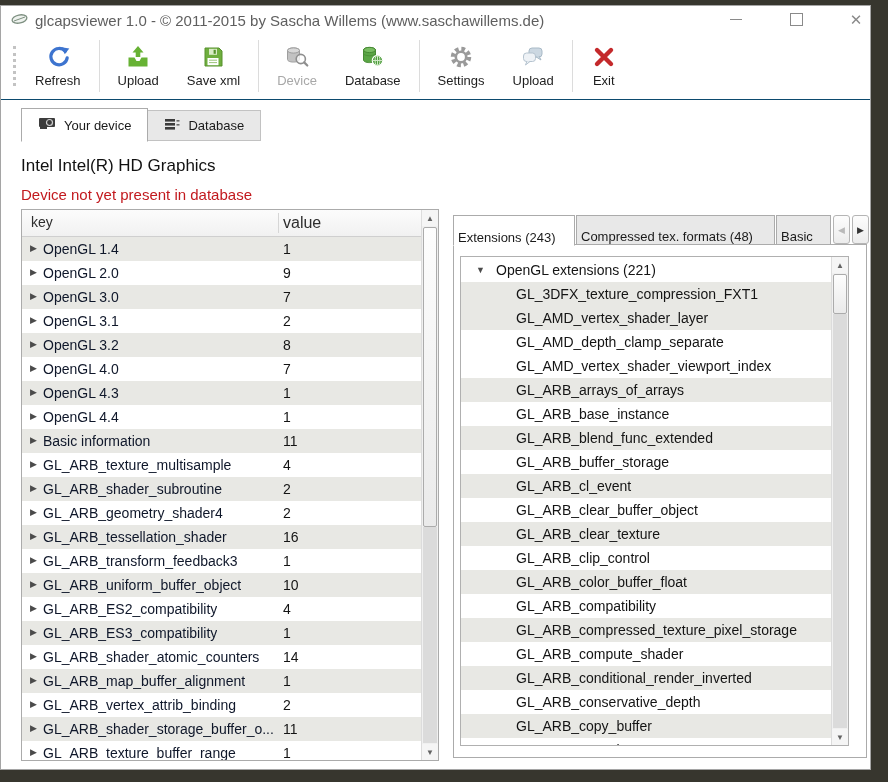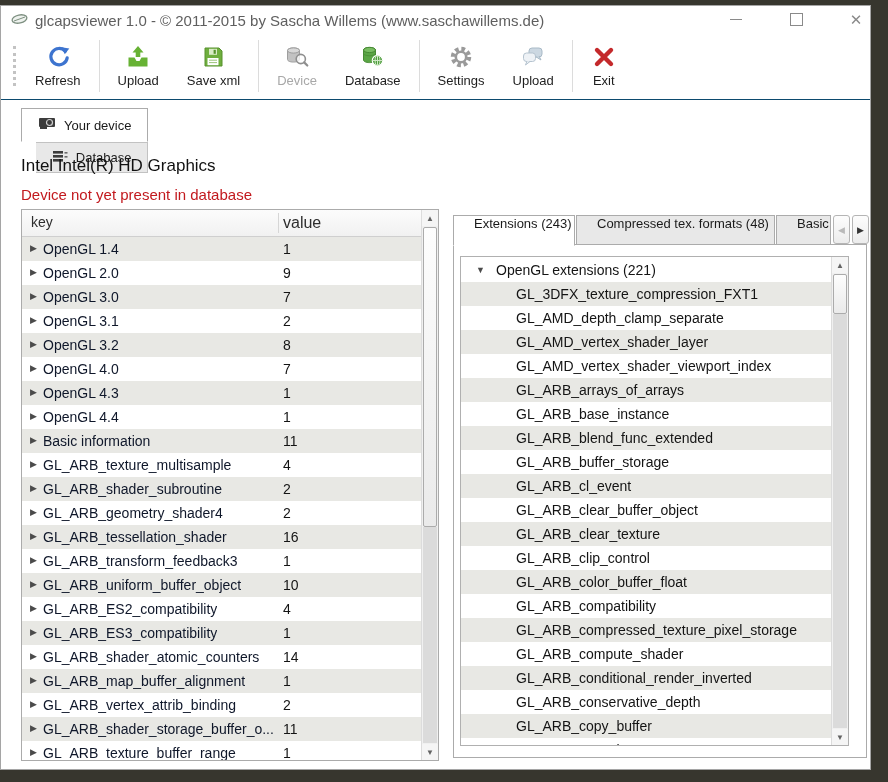--- a/index.html
+++ b/index.html
@@ -16,21 +16,21 @@
   .glyph-close{font-size:15px;color:#8a8a8a;line-height:1;}
   
   .toolbar{position:absolute;left:0;top:27px;width:100%;height:66px;background:#fff;border-bottom:1px solid #0c4a6e;display:flex;align-items:center;}
   .grip{width:5px;height:40px;margin-left:12px;border-left:3px dotted #c3c3c3;}
   .tb-btn{display:flex;flex-direction:column;align-items:center;justify-content:center;gap:3px;height:56px;padding:0 14px;background:none;border:0;cursor:default;}
   .tb-btn .ico{width:26px;height:26px;display:flex;align-items:center;justify-content:center;}
   .tb-btn .lbl{font-size:13px;color:#1e1e1e;white-space:nowrap;}
   .tb-btn.disabled .lbl{color:#a8a8a8;}
   .tb-sep{width:1px;height:52px;background:#dcdcdc;margin:0 4px;}
   
-  .main-tabs{position:absolute;left:20px;top:102px;display:flex;align-items:flex-end;flex-direction:column;}
+  .main-tabs{position:absolute;left:20px;top:102px;display:flex;align-items:flex-end;}
   .mtab{height:33px;display:flex;align-items:center;gap:8px;padding:0 16px;font-size:13px;color:#1a1a1a;border:1px solid #ababab;background:#e6e6e6;box-sizing:border-box;}
   .mtab.active{background:#fff;border-bottom-color:#fff;height:34px;z-index:2;}
   .mtab.inactive{border-left:none;height:31px;background:#e8e8e8;border-color:#c2c2c2;margin-bottom:1px;}
   
   .dev-name{position:absolute;left:20px;top:150px;font-size:17px;color:#111;}
   .dev-status{position:absolute;left:20px;top:180px;font-size:15px;color:#c2191e;}
   
   .caps{position:absolute;left:20px;top:203px;width:418px;height:552px;border:1px solid #ababab;background:#fff;overflow:hidden;box-sizing:border-box;}
   .caps-header{position:absolute;left:0;top:0;width:399px;height:26px;background:linear-gradient(#fcfcfc,#f1f1f1);border-bottom:1px solid #cfcfcf;}
   .caps-header .h-key{position:absolute;left:9px;top:4px;font-size:14px;color:#2e2e2e;}
@@ -43,21 +43,21 @@
   .caps-row .k{position:absolute;left:21px;top:4px;font-size:14px;color:#0f172a;white-space:nowrap;max-width:232px;overflow:hidden;}
   .caps-row .v{position:absolute;left:261px;top:4px;font-size:14px;color:#141414;}
   
   .vscroll{position:absolute;top:0;right:0;width:17px;height:100%;background:#f0f0f0;border-left:1px solid #dcdcdc;box-sizing:border-box;}
   .vscroll .arr{position:absolute;left:0;width:16px;height:16px;display:flex;align-items:center;justify-content:center;font-size:8px;color:#636363;background:#f5f5f5;}
   .vscroll .arr.up{top:0;} .vscroll .arr.down{bottom:0;}
   .vscroll .track{position:absolute;left:1px;width:14px;background:#dbdbdb;}
   .vscroll .thumb{position:absolute;left:1px;width:14px;background:linear-gradient(#fdfdfd,#eaeaea);border:1px solid #ababab;border-radius:2px;box-sizing:border-box;}
   
   .rtabs{position:absolute;left:452px;top:205px;height:34px;}
-  .rtab{position:absolute;top:4px;height:30px;display:flex;align-items:flex-start;padding:0 20px;font-size:13px;color:#1a1a1a;border:1px solid #ababab;background:#e8e8e8;box-sizing:border-box;white-space:nowrap;overflow:hidden;}
+  .rtab{position:absolute;top:4px;height:30px;display:flex;align-items:flex-end;padding:0 4px;font-size:13px;color:#1a1a1a;border:1px solid #ababab;background:#e8e8e8;box-sizing:border-box;white-space:nowrap;overflow:hidden;}
   .rtab.active{background:#fff;border-bottom-color:#fff;height:31px;z-index:2;top:4px;}
   .tab-scroll{position:absolute;top:4px;width:17px;height:29px;border:1px solid #b5b5b5;border-radius:3px;background:linear-gradient(#fdfdfd,#ececec);display:flex;align-items:center;justify-content:center;font-size:9px;box-sizing:border-box;}
   .tab-scroll.disabled{color:#b9b9b9;}
   .tab-scroll.enabled{color:#333;}
   .rpane{position:absolute;left:452px;top:238px;width:414px;height:514px;border:1px solid #ababab;background:#fff;box-sizing:border-box;}
   .extlist{position:absolute;left:6px;top:11px;width:389px;height:490px;border:1px solid #b0b0b0;background:#fff;overflow:hidden;box-sizing:border-box;}
   .ext-rows{position:absolute;left:0;top:1px;width:370px;}
   .ext-root{position:relative;height:24px;background:#fff;}
   .ext-root .tri{position:absolute;left:15px;top:7px;font-size:9px;color:#4b4b4b;}
   .ext-root .t{position:absolute;left:35px;top:4px;font-size:14px;color:#141414;white-space:nowrap;}
@@ -394,26 +394,26 @@
           <div class="ext-root">
             <span class="tri">▼</span>
             <span class="t">OpenGL extensions (221)</span>
           </div>
           <div>
 
               <div class="ext-row odd">
                 <span class="t">GL_3DFX_texture_compression_FXT1</span>
               </div>
 
+              <div class="ext-row odd">
+                <span class="t">GL_AMD_vertex_shader_layer</span>
+              </div>
+
               <div class="ext-row">
                 <span class="t">GL_AMD_depth_clamp_separate</span>
-              </div>
-
-              <div class="ext-row odd">
-                <span class="t">GL_AMD_vertex_shader_layer</span>
               </div>
 
               <div class="ext-row">
                 <span class="t">GL_AMD_vertex_shader_viewport_index</span>
               </div>
 
               <div class="ext-row odd">
                 <span class="t">GL_ARB_arrays_of_arrays</span>
               </div>
 

